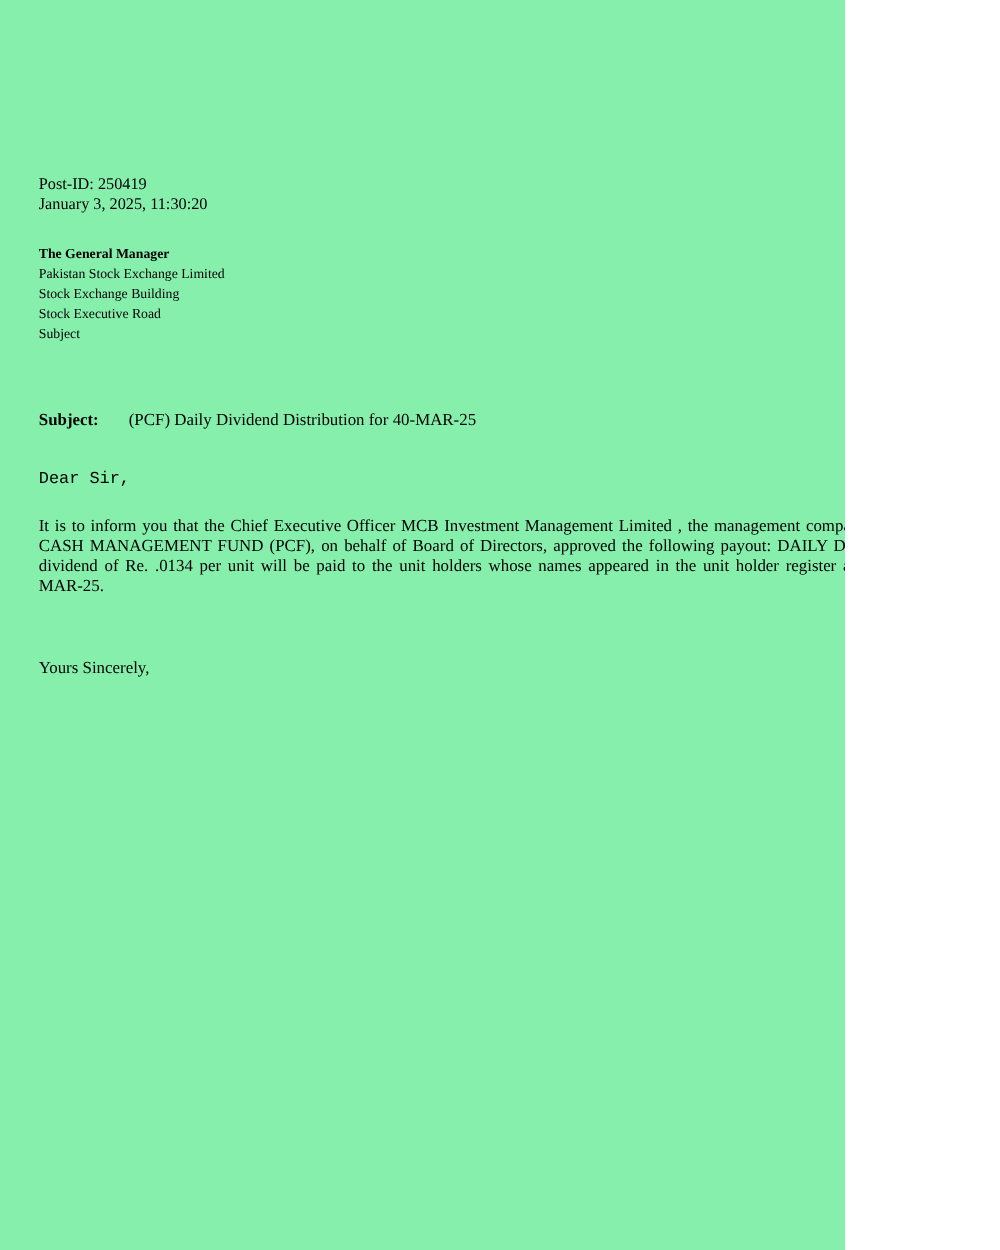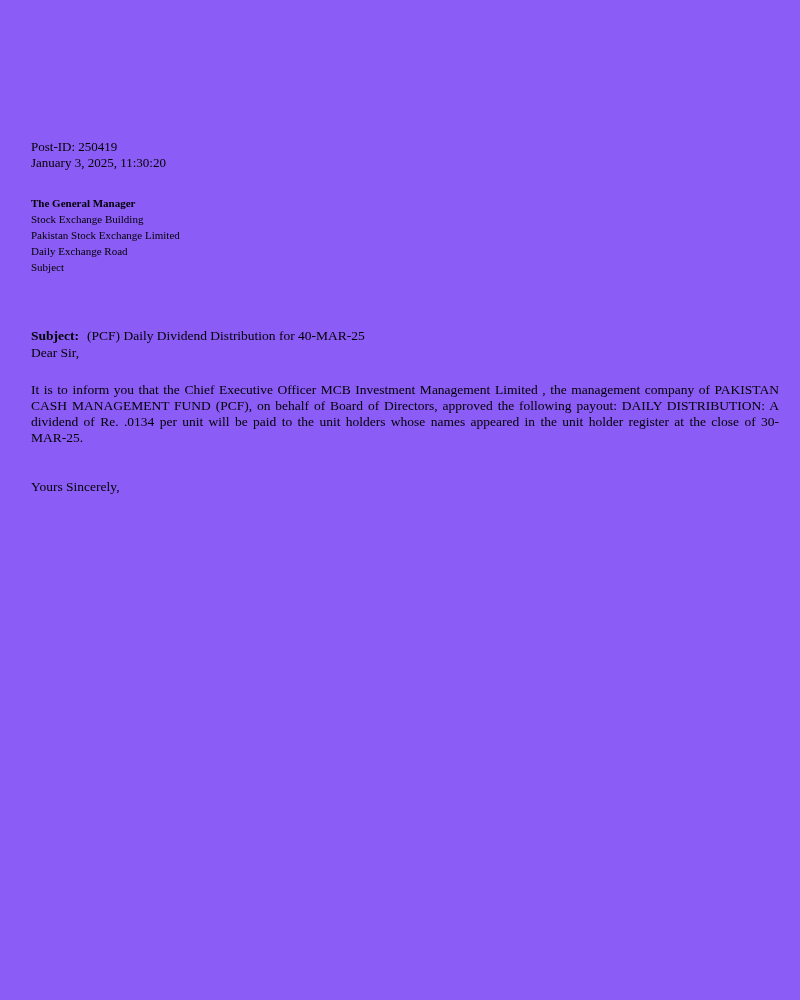--- a/index.html
+++ b/index.html
@@ -5,23 +5,23 @@
   * { margin: 0; padding: 0; box-sizing: border-box; }
   html, body {
     width: 800px;
     height: 1000px;
     background: #ffffff;
     font-family: "Liberation Serif", "DejaVu Serif", serif;
     color: #000000;
   }
   .page {
     position: relative;
-    width: 800px;
+    width: 676px;
     height: 1000px;
-    background: #8b5cf6;
+    background: #86efac;
     overflow: hidden;
   }
   .content {
     position: absolute;
     left: 31px;
     top: 139px;
     width: 748px;
   }
   .meta-block {
     font-size: 13px;
@@ -35,55 +35,57 @@
   .recipient-name {
     font-weight: bold;
   }
   .subject-line {
     margin-top: 52px;
     font-size: 13.5px;
     line-height: 17px;
   }
   .subject-label {
     font-weight: bold;
-    margin-right: 8px;
+    margin-right: 24px;
   }
   .salutation {
+    margin-top: 31px;
     font-size: 13.5px;
     line-height: 17px;
+    font-family: Liberation Mono, monospace;
   }
   .body-paragraph {
     margin-top: 21px;
     font-size: 13.5px;
     line-height: 16px;
     text-align: justify;
     word-spacing: 1px;
   }
   .closing {
-    margin-top: 32px;
+    margin-top: 48px;
     font-size: 13.5px;
     line-height: 17px;
   }
 </style>
 </head>
 <body>
 
 <div class="page">
   <div class="content">
 
     <div class="meta-block">
       <div>Post-ID: 250419</div>
       <div>January 3, 2025, 11:30:20</div>
     </div>
 
     <div class="recipient-block">
       <div class="recipient-name">The General Manager</div>
+      <div>Pakistan Stock Exchange Limited</div>
       <div>Stock Exchange Building</div>
-      <div>Pakistan Stock Exchange Limited</div>
-      <div>Daily Exchange Road</div>
+      <div>Stock Executive Road</div>
       <div>Subject</div>
     </div>
 
     <div class="subject-line">
       <span class="subject-label">Subject:</span><span>(PCF) Daily Dividend Distribution for 40-MAR-25</span>
     </div>
 
     <div class="salutation">Dear Sir,</div>
 
     <div class="body-paragraph">It is to inform you that the Chief Executive Officer MCB Investment Management Limited , the management company of PAKISTAN CASH MANAGEMENT FUND (PCF), on behalf of Board of Directors, approved the following payout: DAILY DISTRIBUTION: A dividend of Re. .0134 per unit will be paid to the unit holders whose names appeared in the unit holder register at the close of 30-MAR-25.</div>

